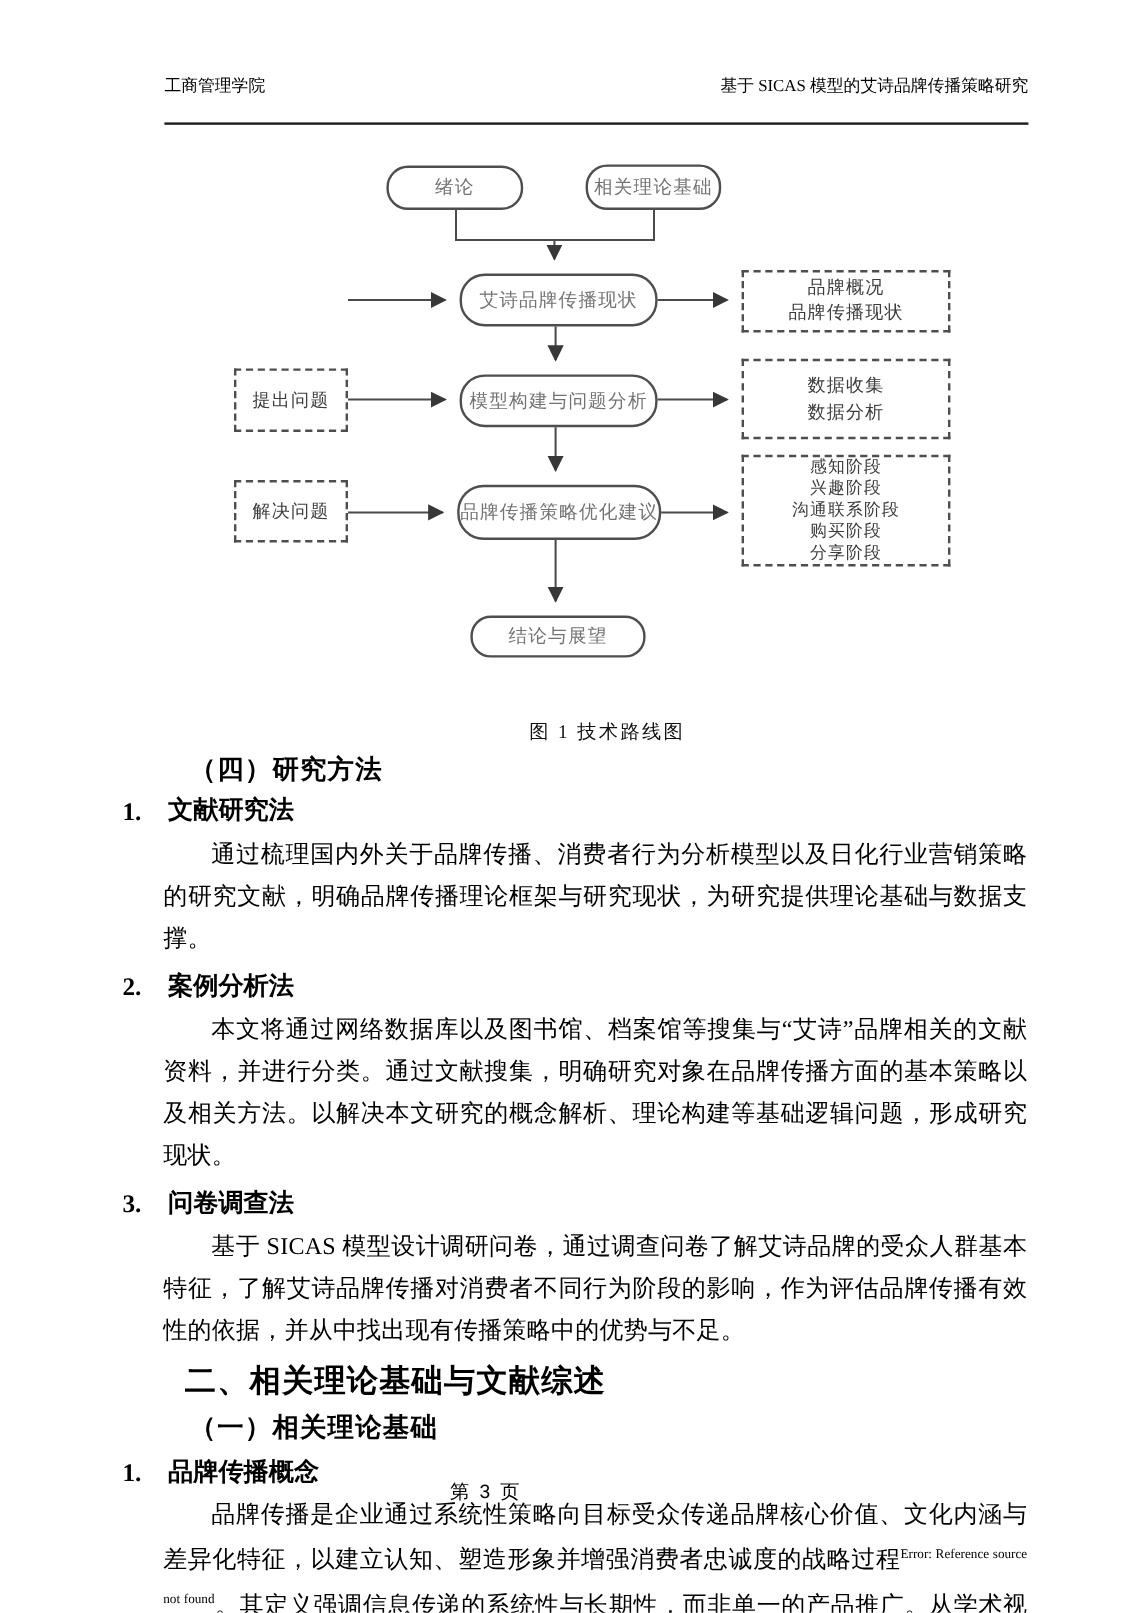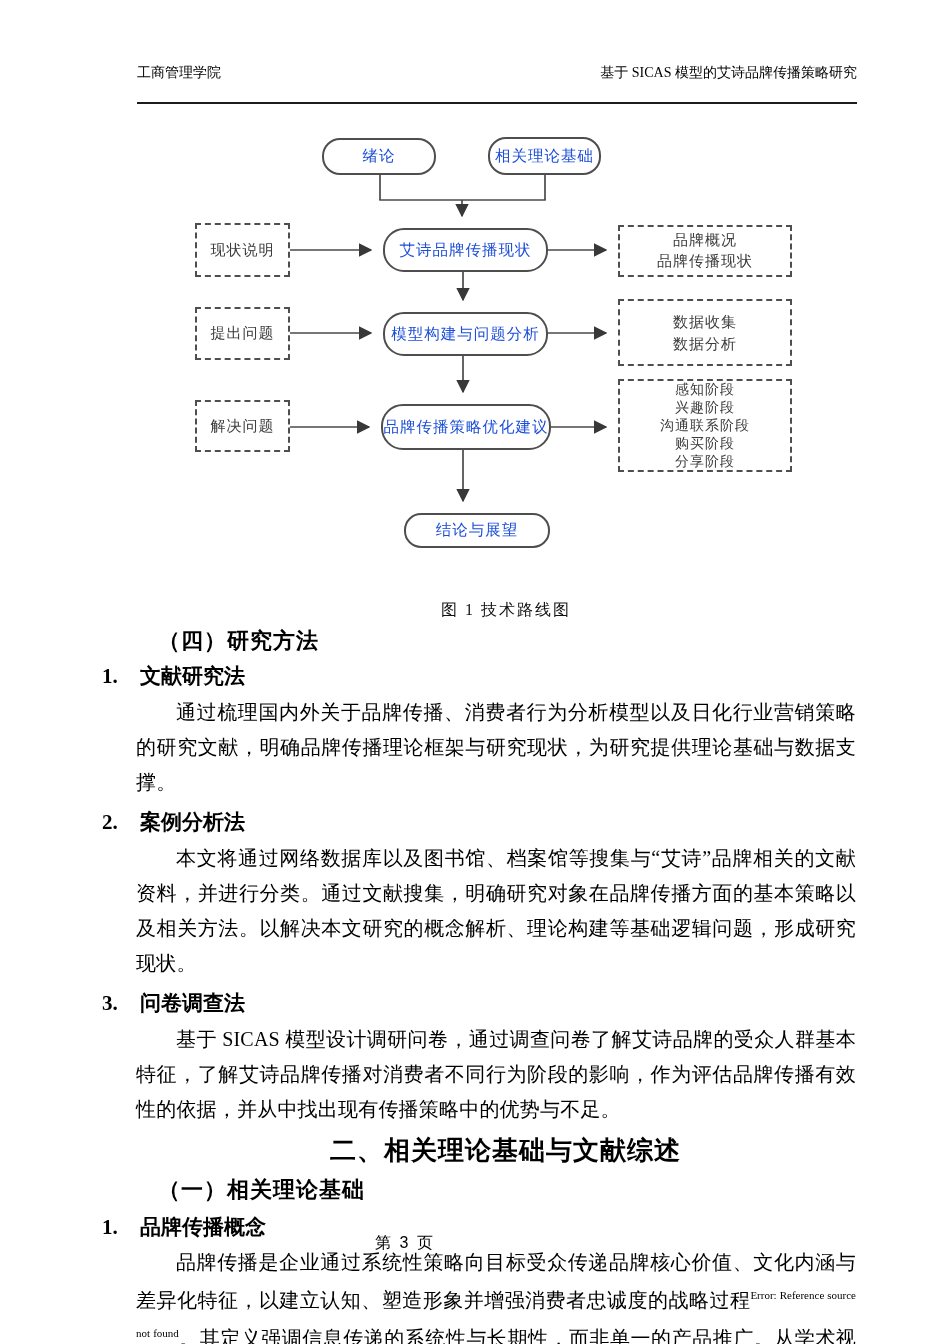--- a/index.html
+++ b/index.html
@@ -15,21 +15,21 @@
     display:flex;justify-content:space-between;align-items:flex-end;
     font-size:14px;line-height:18px;
   }
   
   .flow-wrap{position:absolute;left:0;top:0;width:950px;height:620px;}
   .flow-svg{position:absolute;left:0;top:0;}
   .flow-node{
     position:absolute;box-sizing:border-box;background:#fff;
     border:2px solid #4e4e4e;border-radius:20px;
     display:flex;align-items:center;justify-content:center;
-    font-size:15.5px;color:#1d4ed8;letter-spacing:1px;
+    font-size:15.5px;color:#737373;letter-spacing:1px;
   }
   .flow-dash{
     position:absolute;box-sizing:border-box;background:#fff;
     border:2px dashed #4e4e4e;
     display:flex;flex-direction:column;align-items:center;justify-content:center;
     font-size:15px;color:#3c3c3c;letter-spacing:1px;text-align:center;
   }
   .flow-dash .ln{display:block;}
   .fig-caption{
     position:absolute;left:506px;top:600px;transform:translateX(-50%);
@@ -45,21 +45,21 @@
     display:flex;font-family:"Liberation Sans","DejaVu Sans",sans-serif;
     font-weight:bold;font-size:21px;line-height:26px;margin-top:9px;
   }
   .num-item .num{width:38px;font-family:"Liberation Serif",serif;font-weight:bold;}
   .body-para{
     margin:6px 0 0 34px;width:720px;font-size:20px;line-height:35px;
     text-align:justify;text-indent:40px;letter-spacing:0.2px;
   }
   .chapter-heading{
     font-family:"Liberation Sans","DejaVu Sans",sans-serif;font-weight:bold;
-    font-size:26px;line-height:38px;text-align:center;margin:4px 0 0 52px;
+    font-size:26px;line-height:38px;margin:4px 0 0 52px;
     letter-spacing:1px;
   }
   .sub-heading{
     font-family:"Liberation Sans","DejaVu Sans",sans-serif;font-weight:bold;
     font-size:22px;line-height:30px;margin:6px 0 0 56px;letter-spacing:1px;
   }
   .last-para{line-height:33px;}
   .ref-sup{
     font-size:11px;font-family:"Liberation Serif",serif;letter-spacing:0;
     vertical-align:8px;
@@ -117,27 +117,24 @@
 
   <div class="flow-node" style="left:383px;top:228px;width:165px;height:44px;border-radius:21px;">
     <span>艾诗品牌传播现状</span>
   </div>
   <div class="flow-node" style="left:383px;top:312px;width:165px;height:44px;border-radius:21px;">
     <span>模型构建与问题分析</span>
   </div>
   <div class="flow-node" style="left:381px;top:404px;width:170px;height:46px;border-radius:22px;text-align:right;">
     <span>品牌传播策略优化建议</span>
   </div>
-  <div class="flow-node" style="left:404px;top:513px;width:146px;height:35px;border-radius:17px;">
+  <div class="flow-node" style="left:392px;top:513px;width:146px;height:35px;border-radius:17px;">
     <span>结论与展望</span>
   </div>
 
-  <div class="flow-dash" style="left:195px;top:223px;width:95px;height:54px;">
-    <span class="ln">现状说明</span>
-  </div>
   <div class="flow-dash" style="left:195px;top:307px;width:95px;height:53px;">
     <span class="ln">提出问题</span>
   </div>
   <div class="flow-dash" style="left:195px;top:400px;width:95px;height:52px;">
     <span class="ln">解决问题</span>
   </div>
 
   <div class="flow-dash" style="left:618px;top:225px;width:174px;height:52px;line-height:21px;">
     <span class="ln">品牌概况</span>
     <span class="ln">品牌传播现状</span>

